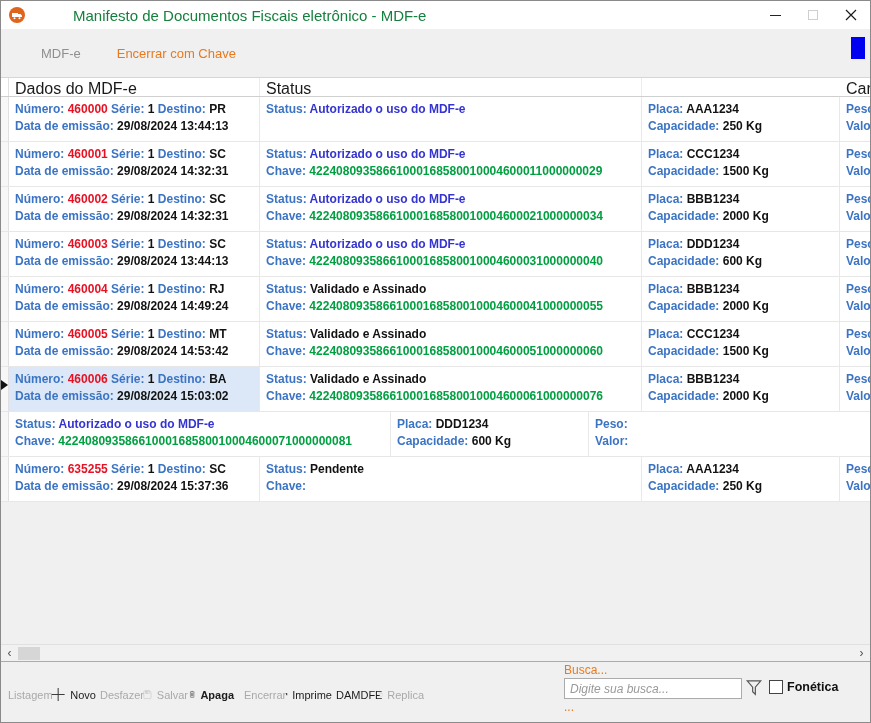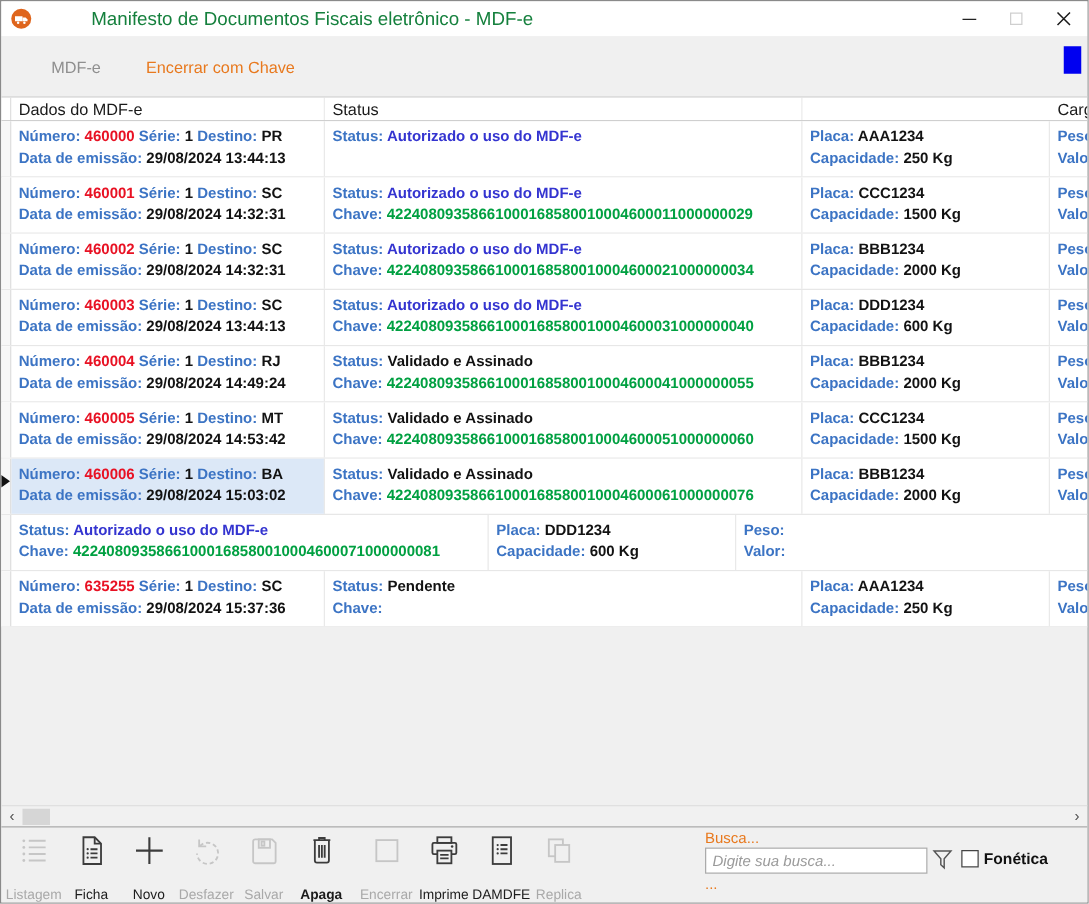--- a/index.html
+++ b/index.html
@@ -17,21 +17,21 @@
   .glyph-max{ width:10px; height:10px; border:1px solid #cfcfcf; display:block; }
 
   
   .tabbar{ height:49px; background:#f0f0f0; border-bottom:1px solid #d6d6d6; display:flex; align-items:center; position:relative; flex:0 0 auto; }
   .tab{ font-size:13px; cursor:default; }
   .tab-inactive{ color:#8f8f8f; margin-left:40px; }
   .tab-active{ color:var(--c-accent); margin-left:36px; }
   .tab-marker{ position:absolute; right:5px; top:8px; width:14px; height:22px; background:var(--c-marker); }
 
   
-  .grid-header{ height:19px; background:#fff; border-bottom:1px solid #cfcfcf; display:flex; font-size:13px; color:#1a1a1a; flex:0 0 auto; }
+  .grid-header{ height:19px; background:#fff; border-bottom:1px solid #cfcfcf; display:flex; font-size:16px; color:#1a1a1a; flex:0 0 auto; }
   .gh-ind{ width:8px; border-right:1px solid #e0e0e0; }
   .gh-cell{ padding:2px 0 0 6px; overflow:hidden; white-space:nowrap; border-right:1px solid #ececec; }
   .gh-dados{ width:251px; } .gh-status{ width:382px; } .gh-veiculo{ width:198px;margin-top:33px; } .gh-carga{ flex:1; border-right:none; }
 
   .grid-rows{ flex:0 0 auto; }
   .grid-row{ height:45px; background:#fff; border-bottom:1px solid #e7e7e7; display:flex; font-size:12px; font-weight:bold; }
   .cell-ind{ width:8px; background:#f7f7f7; border-right:1px solid #e0e0e0; position:relative; }
   .cursor-arrow{ display:none; position:absolute; left:0; top:13px; width:0; height:0; border-left:7px solid #111; border-top:5px solid transparent; border-bottom:5px solid transparent; }
   .cell{ padding:4px 0 0 6px; overflow:hidden; border-right:1px solid #e9e9e9; }
   .cell-dados{ width:251px; } .cell-status{ width:382px; } .cell-veiculo{ width:198px; } .cell-carga{ flex:1; border-right:none; }
@@ -48,21 +48,21 @@
   .filler{ flex:1 1 auto; background:#f0f0f0; }
 
   
   .hscroll{ height:17px; background:#f1f1f1; border-top:1px solid #e0e0e0; display:flex; align-items:center; flex:0 0 auto; position:relative; }
   .hs-arrow{ width:17px; text-align:center; font-size:12px; color:#505050; line-height:15px; }
   .hs-arrow.right{ position:absolute; right:0; }
   .hs-thumb{ width:22px; height:13px; background:#d6d6d6; margin-left:0; }
 
   
   .toolbar{ height:61px; background:#f0f0f0; border-top:1px solid #ababab; display:flex; padding-left:3px; position:relative; flex:0 0 auto; }
-  .tb-btn{ width:46px; padding-top:5px; display:flex; flex-direction:column; align-items:center; gap:16px; }
+  .tb-btn{ width:46px; padding-top:5px; display:flex; flex-direction:row; align-items:center; gap:4px; }
   .tb-btn svg{ width:29px; height:29px; stroke:#3c3c3c; fill:none; stroke-width:1.3; }
   .tb-btn .tb-label{ font-size:11px; color:#1c1c1c; white-space:nowrap; }
   .tb-btn.disabled svg{ stroke:#c6c6c6; }
   .tb-btn.disabled .tb-label{ color:#a9a9a9; }
   .tb-btn.emph .tb-label{ font-weight:bold; }
   .tb-btn .dotfill{ fill:#3c3c3c; stroke:none; }
   .tb-btn.disabled .dotfill{ fill:#c6c6c6; }
 
   .search-sec{ position:absolute; left:563px; top:1px; }
   .search-label{ font-size:12px; color:var(--c-accent); }
@@ -493,33 +493,20 @@
         <circle class="dotfill" cx="4.5" cy="9.7" r="1"></circle>
           <line x1="8" y1="9.7" x2="20" y2="9.7"></line>
         <circle class="dotfill" cx="4.5" cy="14.4" r="1"></circle>
           <line x1="8" y1="14.4" x2="20" y2="14.4"></line>
         <circle class="dotfill" cx="4.5" cy="19" r="1"></circle>
           <line x1="8" y1="19" x2="20" y2="19"></line>
       </svg>
       <span class="tb-label">Listagem</span>
     </div>
 
-    <div class="tb-btn">
-      <svg viewBox="0 0 24 24">
-        <path d="M6 2.5 h8 l4.5 4.5 v14.5 h-12.5 z"></path>
-          <path d="M14 2.5 v4.5 h4.5"></path>
-        <circle class="dotfill" cx="9" cy="11" r=".8"></circle>
-          <line x1="11" y1="11" x2="16" y2="11"></line>
-        <circle class="dotfill" cx="9" cy="14" r=".8"></circle>
-          <line x1="11" y1="14" x2="16" y2="14"></line>
-        <circle class="dotfill" cx="9" cy="17" r=".8"></circle>
-          <line x1="11" y1="17" x2="16" y2="17"></line>
-      </svg>
-      <span class="tb-label">Ficha</span>
-    </div>
 
     <div class="tb-btn">
       <svg viewBox="0 0 24 24">
           <path d="M12 2.5 V21.5 M2.5 12 H21.5" stroke-width="1.5"></path>
         </svg>
       <span class="tb-label">Novo</span>
     </div>
 
     <div class="tb-btn disabled">
       <svg viewBox="0 0 24 24">

